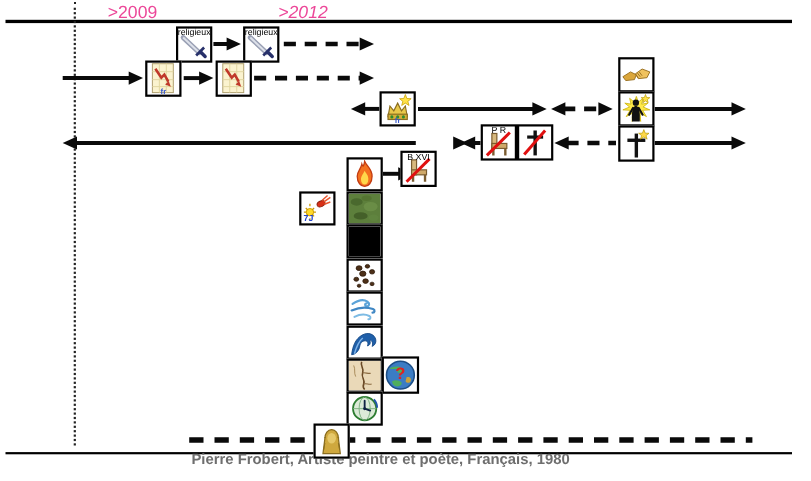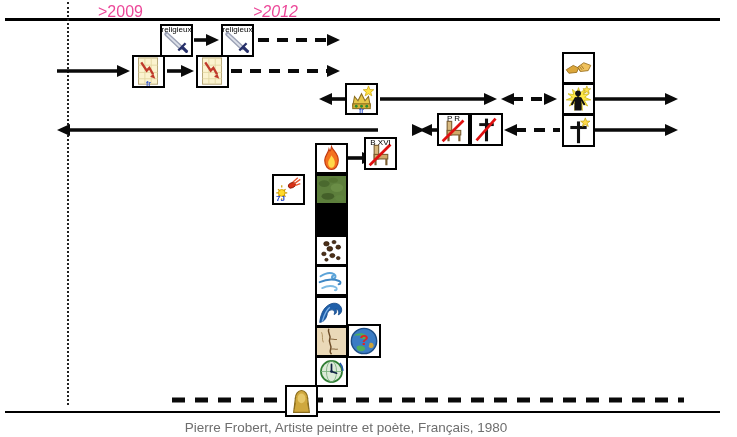--- a/index.html
+++ b/index.html
@@ -11,22 +11,22 @@
   .box{position:absolute;background:#fff;border:2.5px solid #000;box-sizing:border-box;z-index:3;}
   .box svg{display:block;width:100%;height:100%;}
   .toplabel{position:absolute;top:-1px;left:50%;transform:translateX(-50%);
             font-size:8px;line-height:9px;color:#000;white-space:nowrap;z-index:4;}
   .sublabel{position:absolute;bottom:-2px;left:50%;transform:translateX(-50%);
             font-size:7px;font-weight:bold;color:#3355cc;line-height:8px;z-index:4;}
   .cornerlabel{position:absolute;bottom:0;left:2px;font-size:8px;font-weight:bold;
             color:#2244cc;line-height:9px;z-index:4;}
   .qmark{position:absolute;top:50%;left:50%;transform:translate(-50%,-58%);
             font-size:15px;font-weight:bold;color:#e02222;z-index:4;}
-  #caption{position:absolute;left:0;top:420px;width:692px;text-align:center;
-            font-size:13.5px;font-weight:normal;color:#6e6e6e;}
+  #caption{position:absolute;left:0;top:410px;width:692px;text-align:center;
+            font-size:13.5px;font-weight:bold;color:#6e6e6e;}
   #connectors{position:absolute;left:0;top:0;z-index:1;}
 </style>
 </head>
 <body>
 
 <div id="stage">
 
   <div class="rule" style="left:5px;top:18px;width:715px;height:3px;"></div>
   <div class="rule" style="left:5px;top:411px;width:715px;height:1.5px;"></div>
   <div class="dotted-axis" style="left:67px;top:2px;height:403px;"></div>

